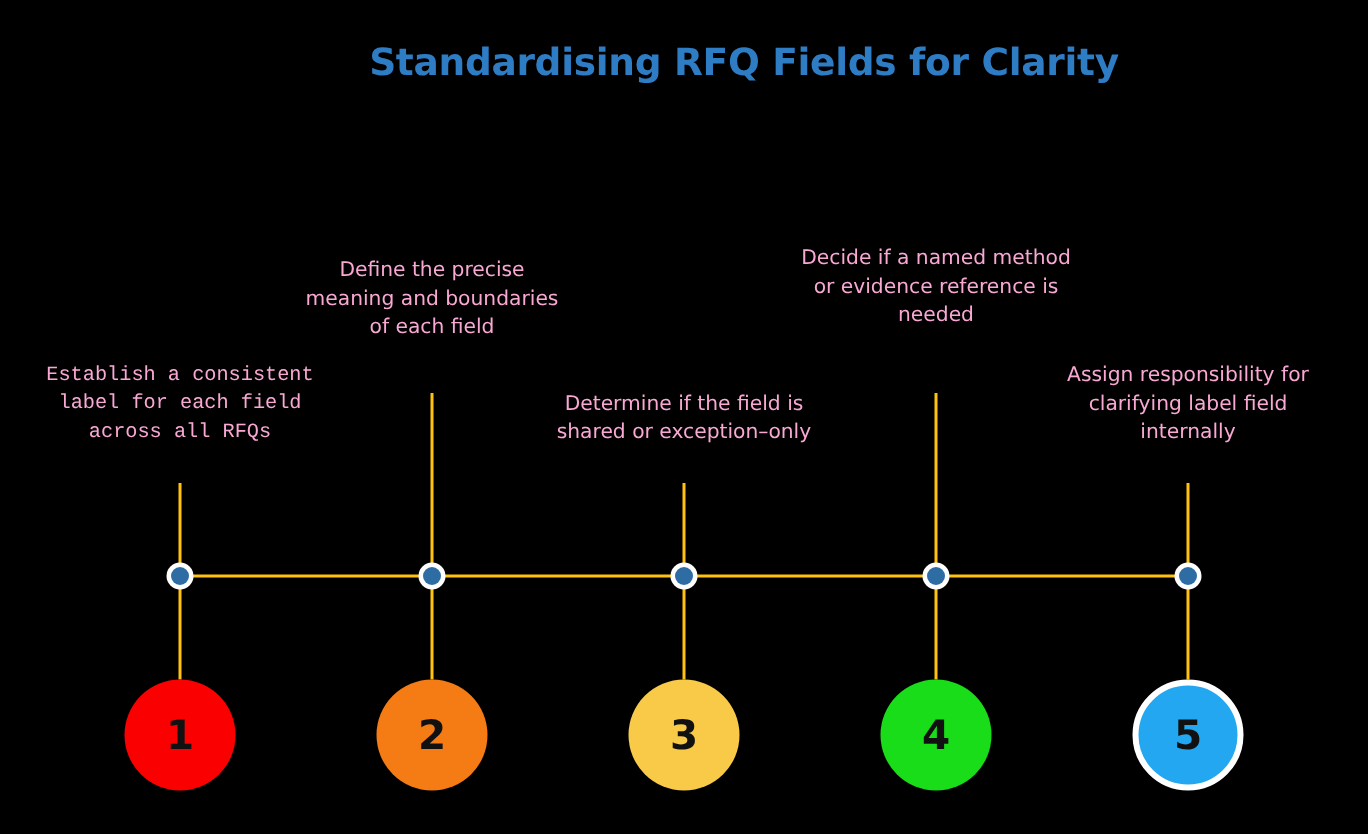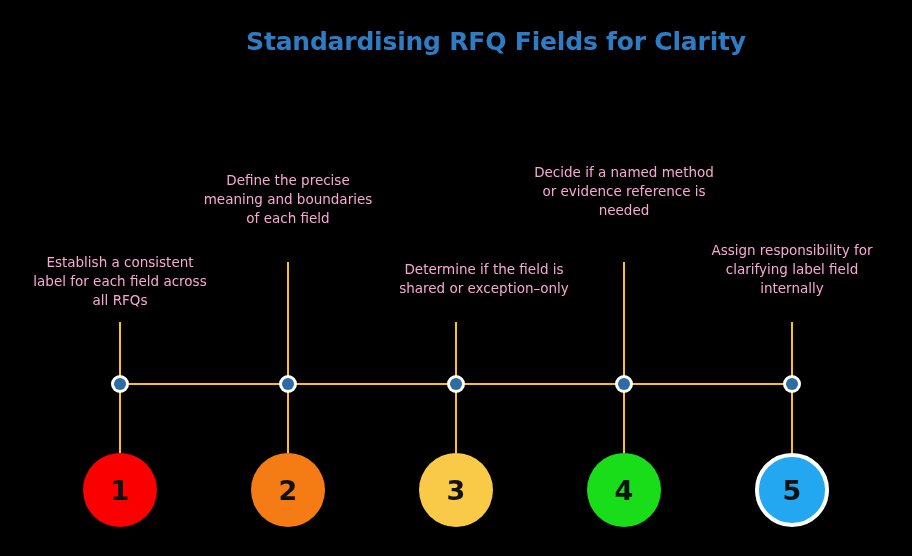--- a/index.html
+++ b/index.html
@@ -110,37 +110,37 @@
 <body>
 
 <div id="canvas">
 
   <div id="title">Standardising RFQ Fields for Clarity</div>
 
   <div id="axis-line" style="left: 120px; width: 672px; top: 383px;"></div>
 
   <div id="steps-layer">
       <div class="step" style="left: 120px;">
-        <div class="step-label" style="top: 253px;">Establish a consistent label for each field across all RFQs</div>
+        <div class="step-label" style="top: 241px; font-family: Liberation Mono, monospace;">Establish a consistent label for each field across all RFQs</div>
         <div class="connector" style="top: 322px; height: 131px;"></div>
         <div class="node" style="top: 375px;">
           <div class="node-inner"></div>
         </div>
         <div class="bubble" style="background: rgb(250, 0, 0);">1</div>
       </div>
       <div class="step" style="left: 288px;">
         <div class="step-label" style="top: 171px;">Define the precise meaning and boundaries of each field</div>
         <div class="connector" style="top: 262px; height: 191px;"></div>
         <div class="node" style="top: 375px;">
           <div class="node-inner"></div>
         </div>
         <div class="bubble" style="background: rgb(245, 124, 21);">2</div>
       </div>
       <div class="step" style="left: 456px;">
-        <div class="step-label" style="top: 260px; margin-left: 28px;">Determine if the field is shared or exception–only</div>
+        <div class="step-label" style="top: 260px;">Determine if the field is shared or exception–only</div>
         <div class="connector" style="top: 322px; height: 131px;"></div>
         <div class="node" style="top: 375px;">
           <div class="node-inner"></div>
         </div>
         <div class="bubble" style="background: rgb(249, 201, 72);">3</div>
       </div>
       <div class="step" style="left: 624px;">
         <div class="step-label" style="top: 163px;">Decide if a named method or evidence reference is needed</div>
         <div class="connector" style="top: 262px; height: 191px;"></div>
         <div class="node" style="top: 375px;">

